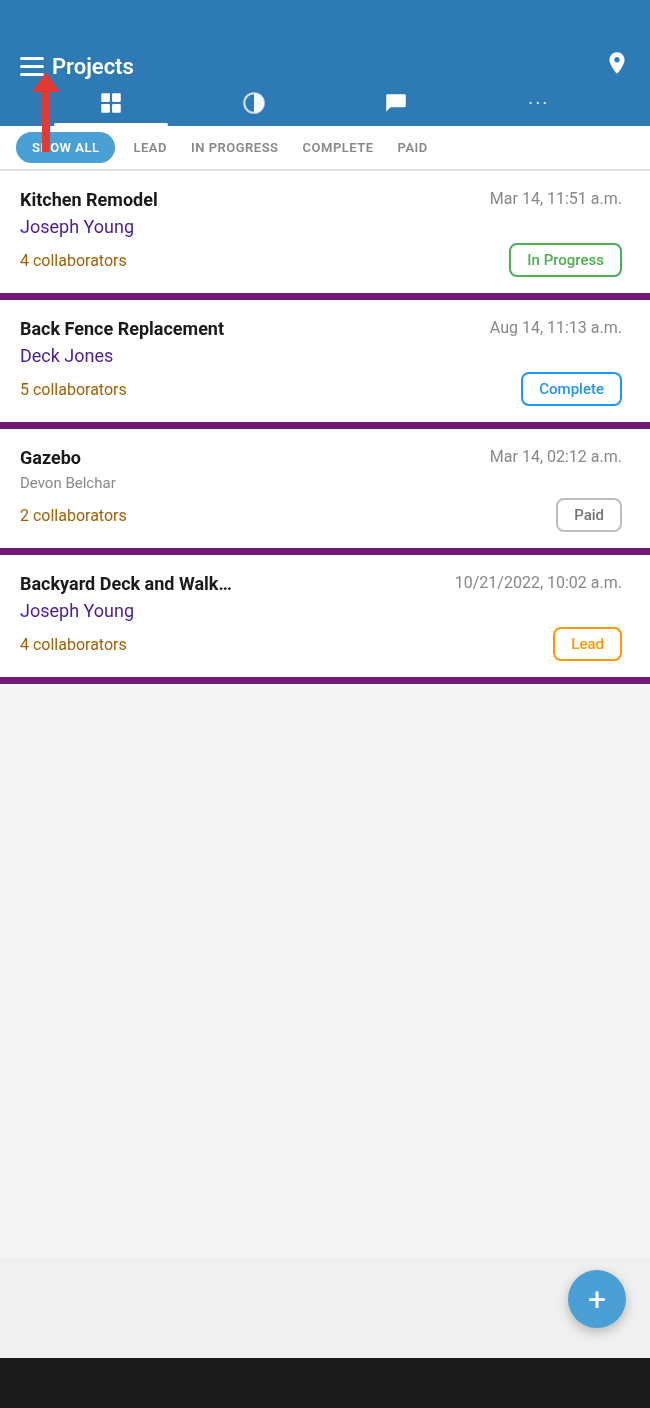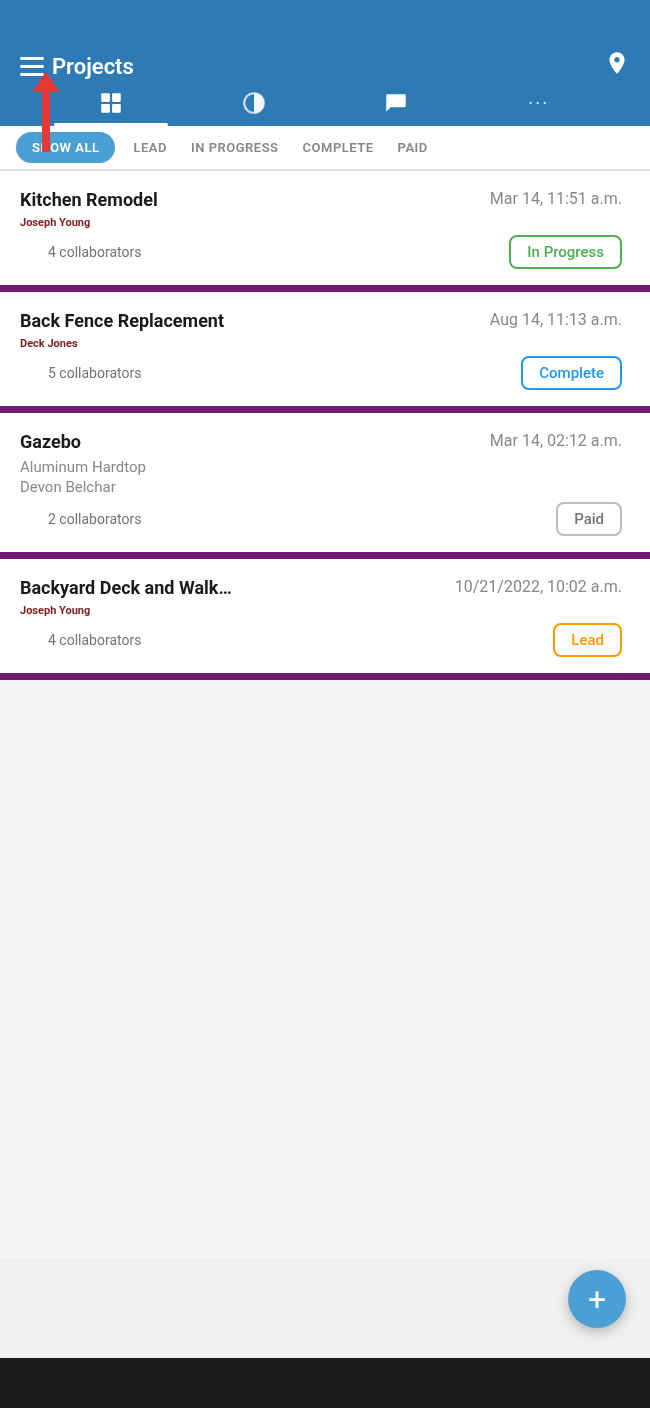--- a/index.html
+++ b/index.html
@@ -172,40 +172,38 @@
       color: #1a1a1a;
     }
     .project-date {
       font-size: 16px;
       color: #888;
       white-space: nowrap;
       margin-left: 10px;
       text-align: right;
     }
     .project-client {
-      font-size: 11px;
-      color: #7f1d1d;
+      font-size: 18px;
+      color: #4c1d95;
       margin-bottom: 2px;
-      font-weight: bold;
     }
     .project-subtitle {
       font-size: 15px;
       color: #888;
       margin-bottom: 2px;
     }
     .project-footer-row {
       display: flex;
       justify-content: space-between;
       align-items: center;
       margin-top: 6px;
     }
     .project-collaborators {
-      font-size: 14px;
-      color: #737373;
-      margin-left: 28px;
+      font-size: 16px;
+      color: #a16207;
     }
     .status-badge {
       border-radius: 8px;
       padding: 6px 16px;
       font-size: 15px;
       font-weight: 500;
       border: 2px solid;
     }
     .status-in-progress {
       color: #4caf50;
@@ -346,21 +344,20 @@
       <span class="project-collaborators">5 collaborators</span>
       <span class="status-badge status-complete">Complete</span>
     </div>
   </div>
 
   <div class="project-item">
     <div class="project-header-row">
       <span class="project-name">Gazebo</span>
       <span class="project-date">Mar 14, 02:12 a.m.</span>
     </div>
-    <div class="project-subtitle">Aluminum Hardtop</div>
     <div class="project-subtitle">Devon Belchar</div>
     <div class="project-footer-row">
       <span class="project-collaborators">2 collaborators</span>
       <span class="status-badge status-paid">Paid</span>
     </div>
   </div>
 
   <div class="project-item">
     <div class="project-header-row">
       <span class="project-name">Backyard Deck and Walk…</span>

